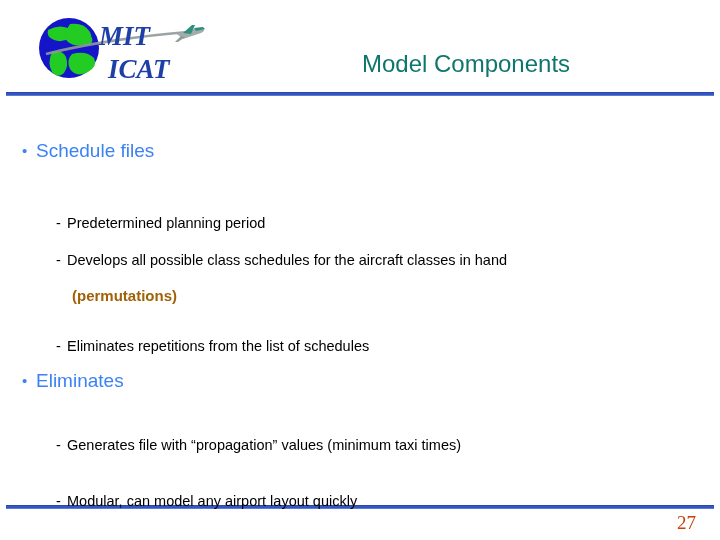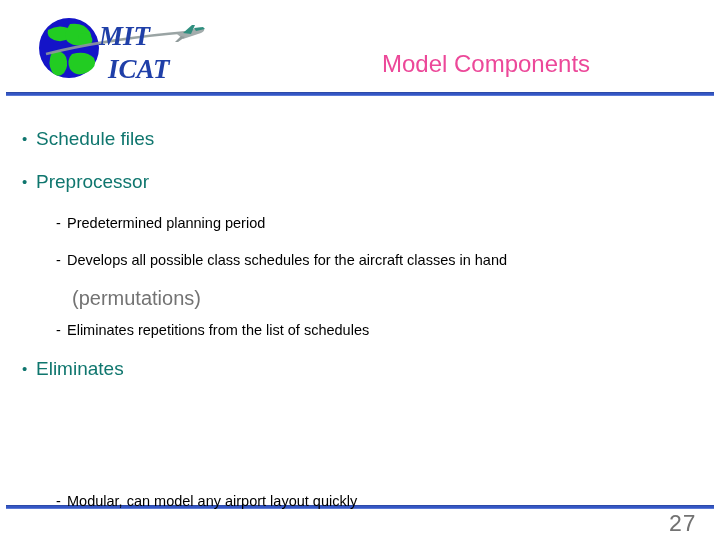--- a/index.html
+++ b/index.html
@@ -23,26 +23,26 @@
     position: absolute;
     left: 36px;
     top: 12px;
     width: 190px;
     height: 76px;
   }
   .logo svg { display: block; }
 
   .slide-title {
     position: absolute;
-    left: 256px;
+    left: 236px;
     top: 50px;
     width: 460px;
     text-align: center;
     font-size: 24px;
-    color: #ec4899;
+    color: #0f766e;
     font-family: "Liberation Sans", sans-serif;
     letter-spacing: 0px;
     white-space: nowrap;
   }
 
   .rule {
     position: absolute;
     left: 6px;
     width: 708px;
     height: 4px;
@@ -60,22 +60,23 @@
     left: 0;
     top: 110px;
     width: 720px;
     height: 390px;
   }
 
   .l1 {
     position: absolute;
     left: 22px;
     font-size: 19px;
-    color: #0f766e;
+    color: #3b82f6;
     white-space: nowrap;
+    margin-top: 12px;
   }
   .l1 .dot {
     display: inline-block;
     width: 14px;
     font-size: 15px;
     vertical-align: 1px;
   }
 
   .l2 {
     position: absolute;
@@ -84,33 +85,34 @@
     color: #000000;
     white-space: nowrap;
   }
   .l2 .dash {
     display: inline-block;
     width: 11px;
   }
   .l2-cont {
     position: absolute;
     left: 72px;
-    font-size: 20px;
-    color: #737373;
+    font-size: 15px;
+    color: #a16207;
     white-space: nowrap;
+    font-weight: bold;
   }
 
   
   .page-number {
     position: absolute;
     right: 24px;
     top: 512px;
-    font-family: Liberation Mono, monospace;
-    font-size: 23px;
-    color: #737373;
+    font-family: Liberation Serif, serif;
+    font-size: 19px;
+    color: #c2410c;
   }
 </style>
 </head>
 <body>
 
 <div class="slide">
 
   <div class="logo">
     <svg width="190" height="76" viewBox="0 0 190 76" xmlns="http://www.w3.org/2000/svg">
 
@@ -137,24 +139,24 @@
     </svg>
   </div>
 
   <div class="slide-title">Model Components</div>
 
   <div class="rule rule-top"></div>
   <div class="rule rule-bottom"></div>
 
   <div class="body-area" id="body-area">
       <div class="l1" style="top: 18px;"><span class="dot">•</span><span>Schedule files</span></div>
-      <div class="l1" style="top: 61px;"><span class="dot">•</span><span>Preprocessor</span></div>
       <div class="l2" style="top: 142px;"><span class="dash">-</span><span>Develops all possible class schedules for the aircraft classes in hand</span></div>
       <div class="l2" style="top: 105px;"><span class="dash">-</span><span>Predetermined planning period</span></div>
       <div class="l2-cont" style="top: 177px;"><span>(permutations)</span></div>
-      <div class="l2" style="top: 212px;"><span class="dash">-</span><span>Eliminates repetitions from the list of schedules</span></div>
+      <div class="l2" style="top: 228px;"><span class="dash">-</span><span>Eliminates repetitions from the list of schedules</span></div>
       <div class="l1" style="top: 248px;"><span class="dot">•</span><span>Eliminates</span></div>
+      <div class="l2" style="top: 327px;"><span class="dash">-</span><span>Generates file with “propagation” values (minimum taxi times)</span></div>
       <div class="l2" style="top: 383px;"><span class="dash">-</span><span>Modular, can model any airport layout quickly</span></div>
     </div>
 
   <div class="page-number">27</div>
 
 </div>
 
 </body></html>

